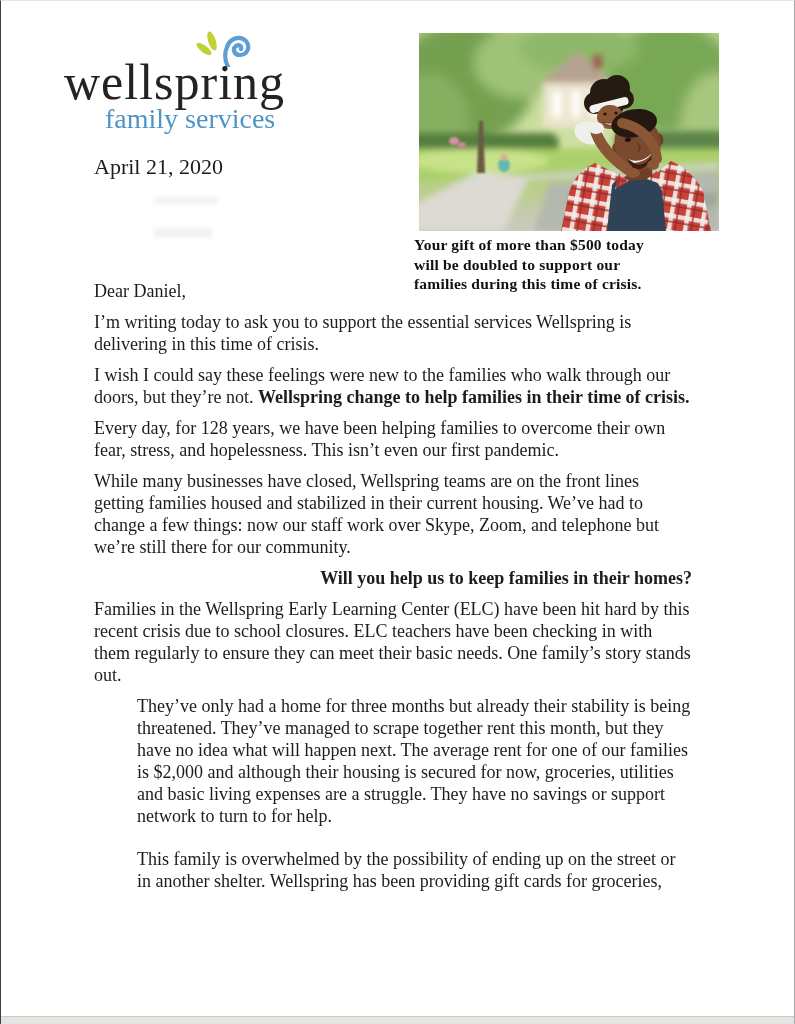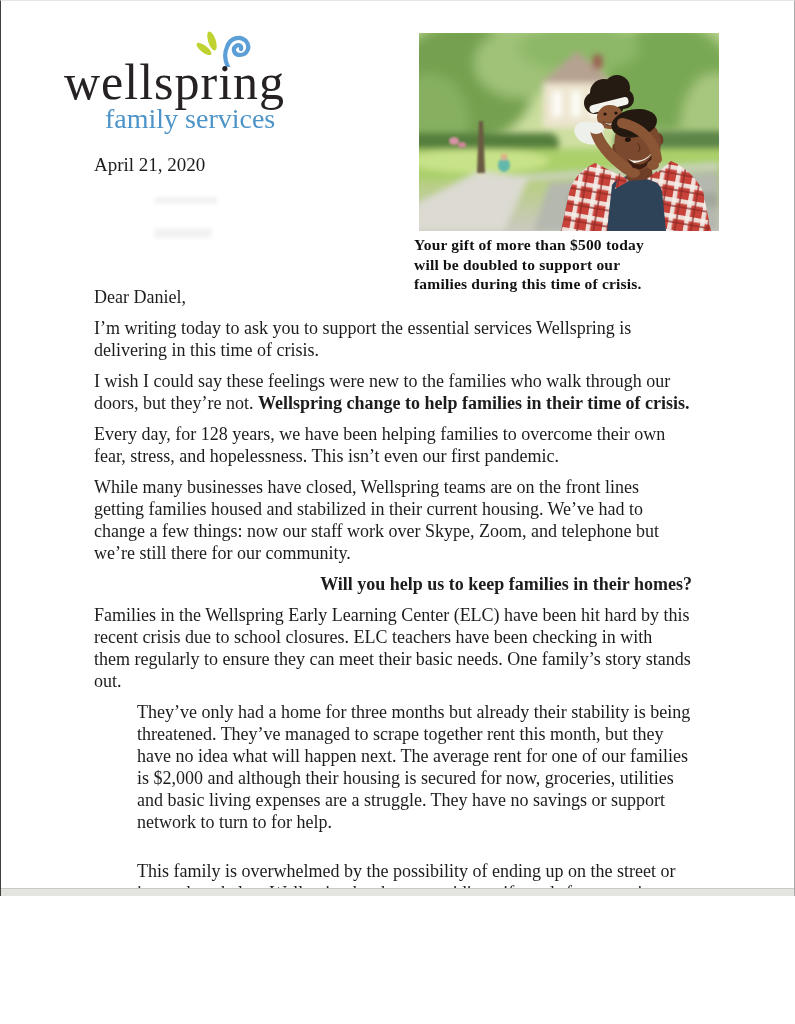--- a/index.html
+++ b/index.html
@@ -1,18 +1,18 @@
 <!DOCTYPE html>
 <html style="--page-bg: #ffffff; --ink: #1c1c1e; --logo-wordmark: #262223; --logo-tagline: #4d94c8; --logo-spiral: #5c9fd6; --logo-leaf: #bfd232; --caption-ink: #111111;"><head>
 <meta charset="utf-8">
 <style>
   html, body { margin: 0; padding: 0; background: #ffffff; }
   .page {
     position: relative;
-    width: 795px; height: 896px;
+    width: 795px; height: 1024px;
     box-sizing: border-box;
     background: var(--page-bg, #ffffff);
     color: var(--ink, #1c1c1e);
     font-family: "Liberation Serif", serif;
     border-left: 1px solid #3f3f3f;
     border-right: 1px solid #a9a9a9;
     border-top: 1px solid #e5e5e5;
     overflow: hidden;
   }
   
@@ -21,43 +21,43 @@
     position: absolute; left: 63px; top: 56px;
     font-size: 50px; line-height: 1; letter-spacing: 1px;
     color: var(--logo-wordmark, #262223);
   }
   .tagline {
     position: absolute; left: 104px; top: 101px;
     font-size: 28px; line-height: 1.2;
     color: var(--logo-tagline, #4d94c8);
     text-align: center;
   }
-  .date { position: absolute; left: 93px; top: 153px; font-size: 19px; }
+  .date { position: absolute; left: 93px; top: 153px; font-size: 22px; }
   
   .redact { position: absolute; background: #000; opacity: .05; filter: blur(2px); border-radius: 2px; }
   .r1 { left: 153px; top: 196px; width: 64px; height: 7px; }
   .r2 { left: 153px; top: 227px; width: 58px; height: 10px; }
   
   .photo { position: absolute; left: 418px; top: 32px; width: 300px; height: 198px; margin: 0; }
   .photo svg { display: block; width: 100%; height: 100%; }
   .caption {
     position: absolute; left: 413px; top: 234px; width: 310px;
     text-align: left; font-weight: bold;
     font-size: 15.5px; line-height: 19.5px; letter-spacing: .2px;
     color: var(--caption-ink, #111111);
   }
   
   .body {
-    position: absolute; left: 93px; top: 285px; width: 598px;
+    position: absolute; left: 93px; top: 279px; width: 598px;
     font-size: 18px; line-height: 22px;
   }
   .body p { margin: 0 0 9px 0; }
   .body p.bold { font-weight: bold; text-align: right; }
   .body p.quote { margin-left: 43px; }
-  .body p.q1 { margin-bottom: 27px; }
+  .body p.q1 { margin-bottom: 21px; }
   
   .page-edge {
     position: absolute; left: 0; right: 0; bottom: 0; height: 7px;
     background: #e4e4e1; border-top: 1px solid #c9c9c6;
   }
 </style>
 </head>
 <body>
 
 <div class="page">

